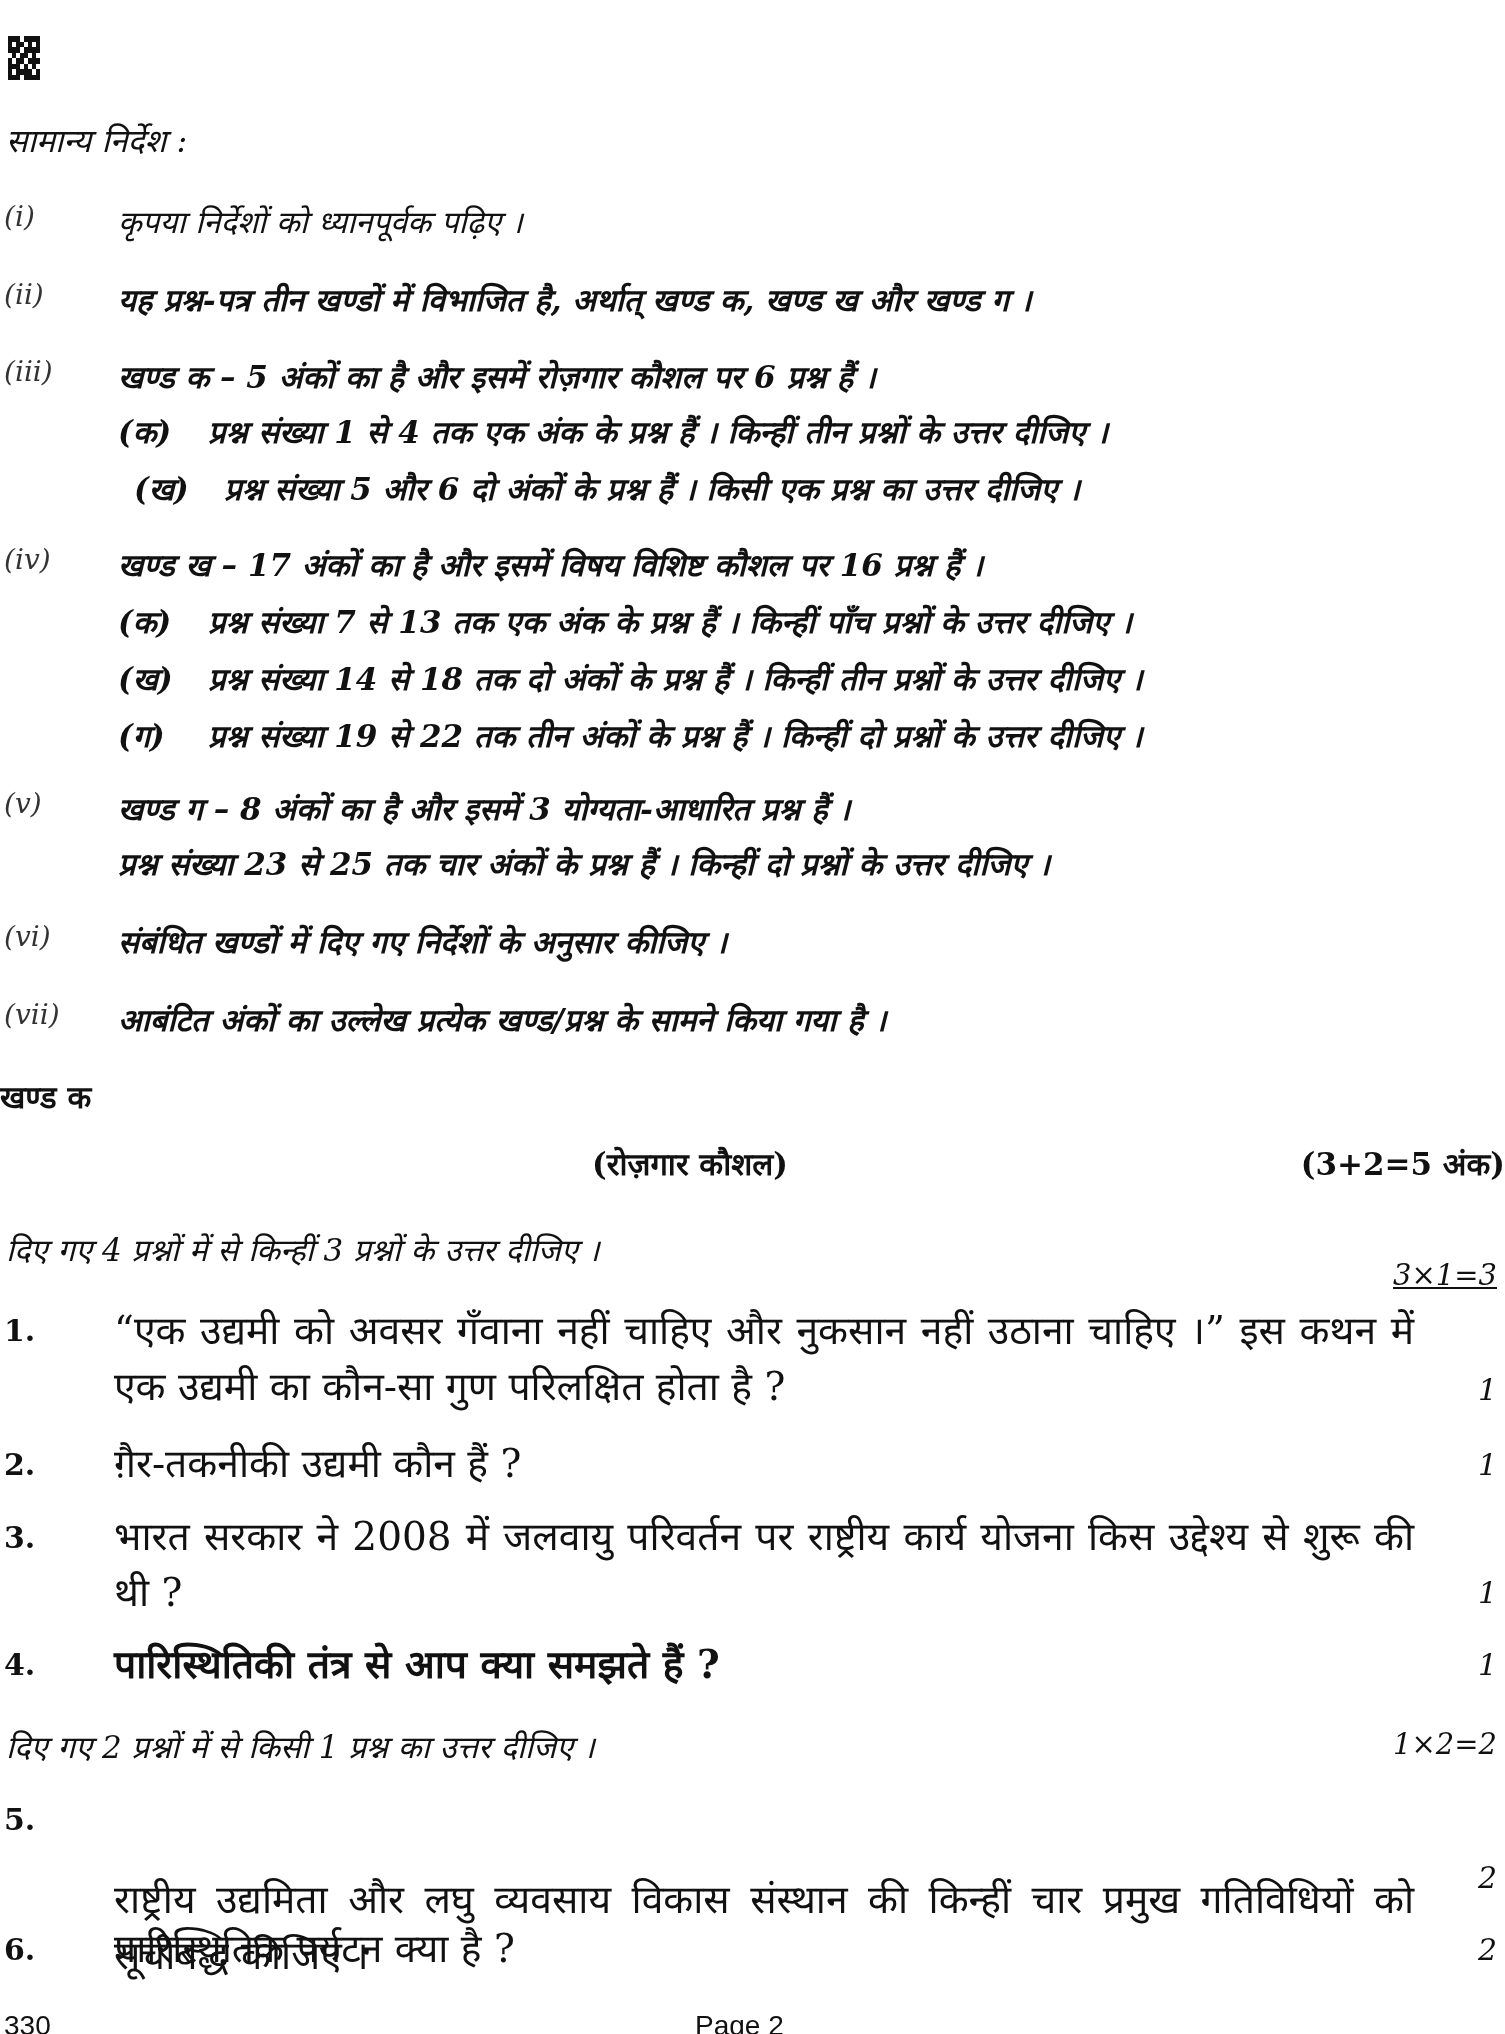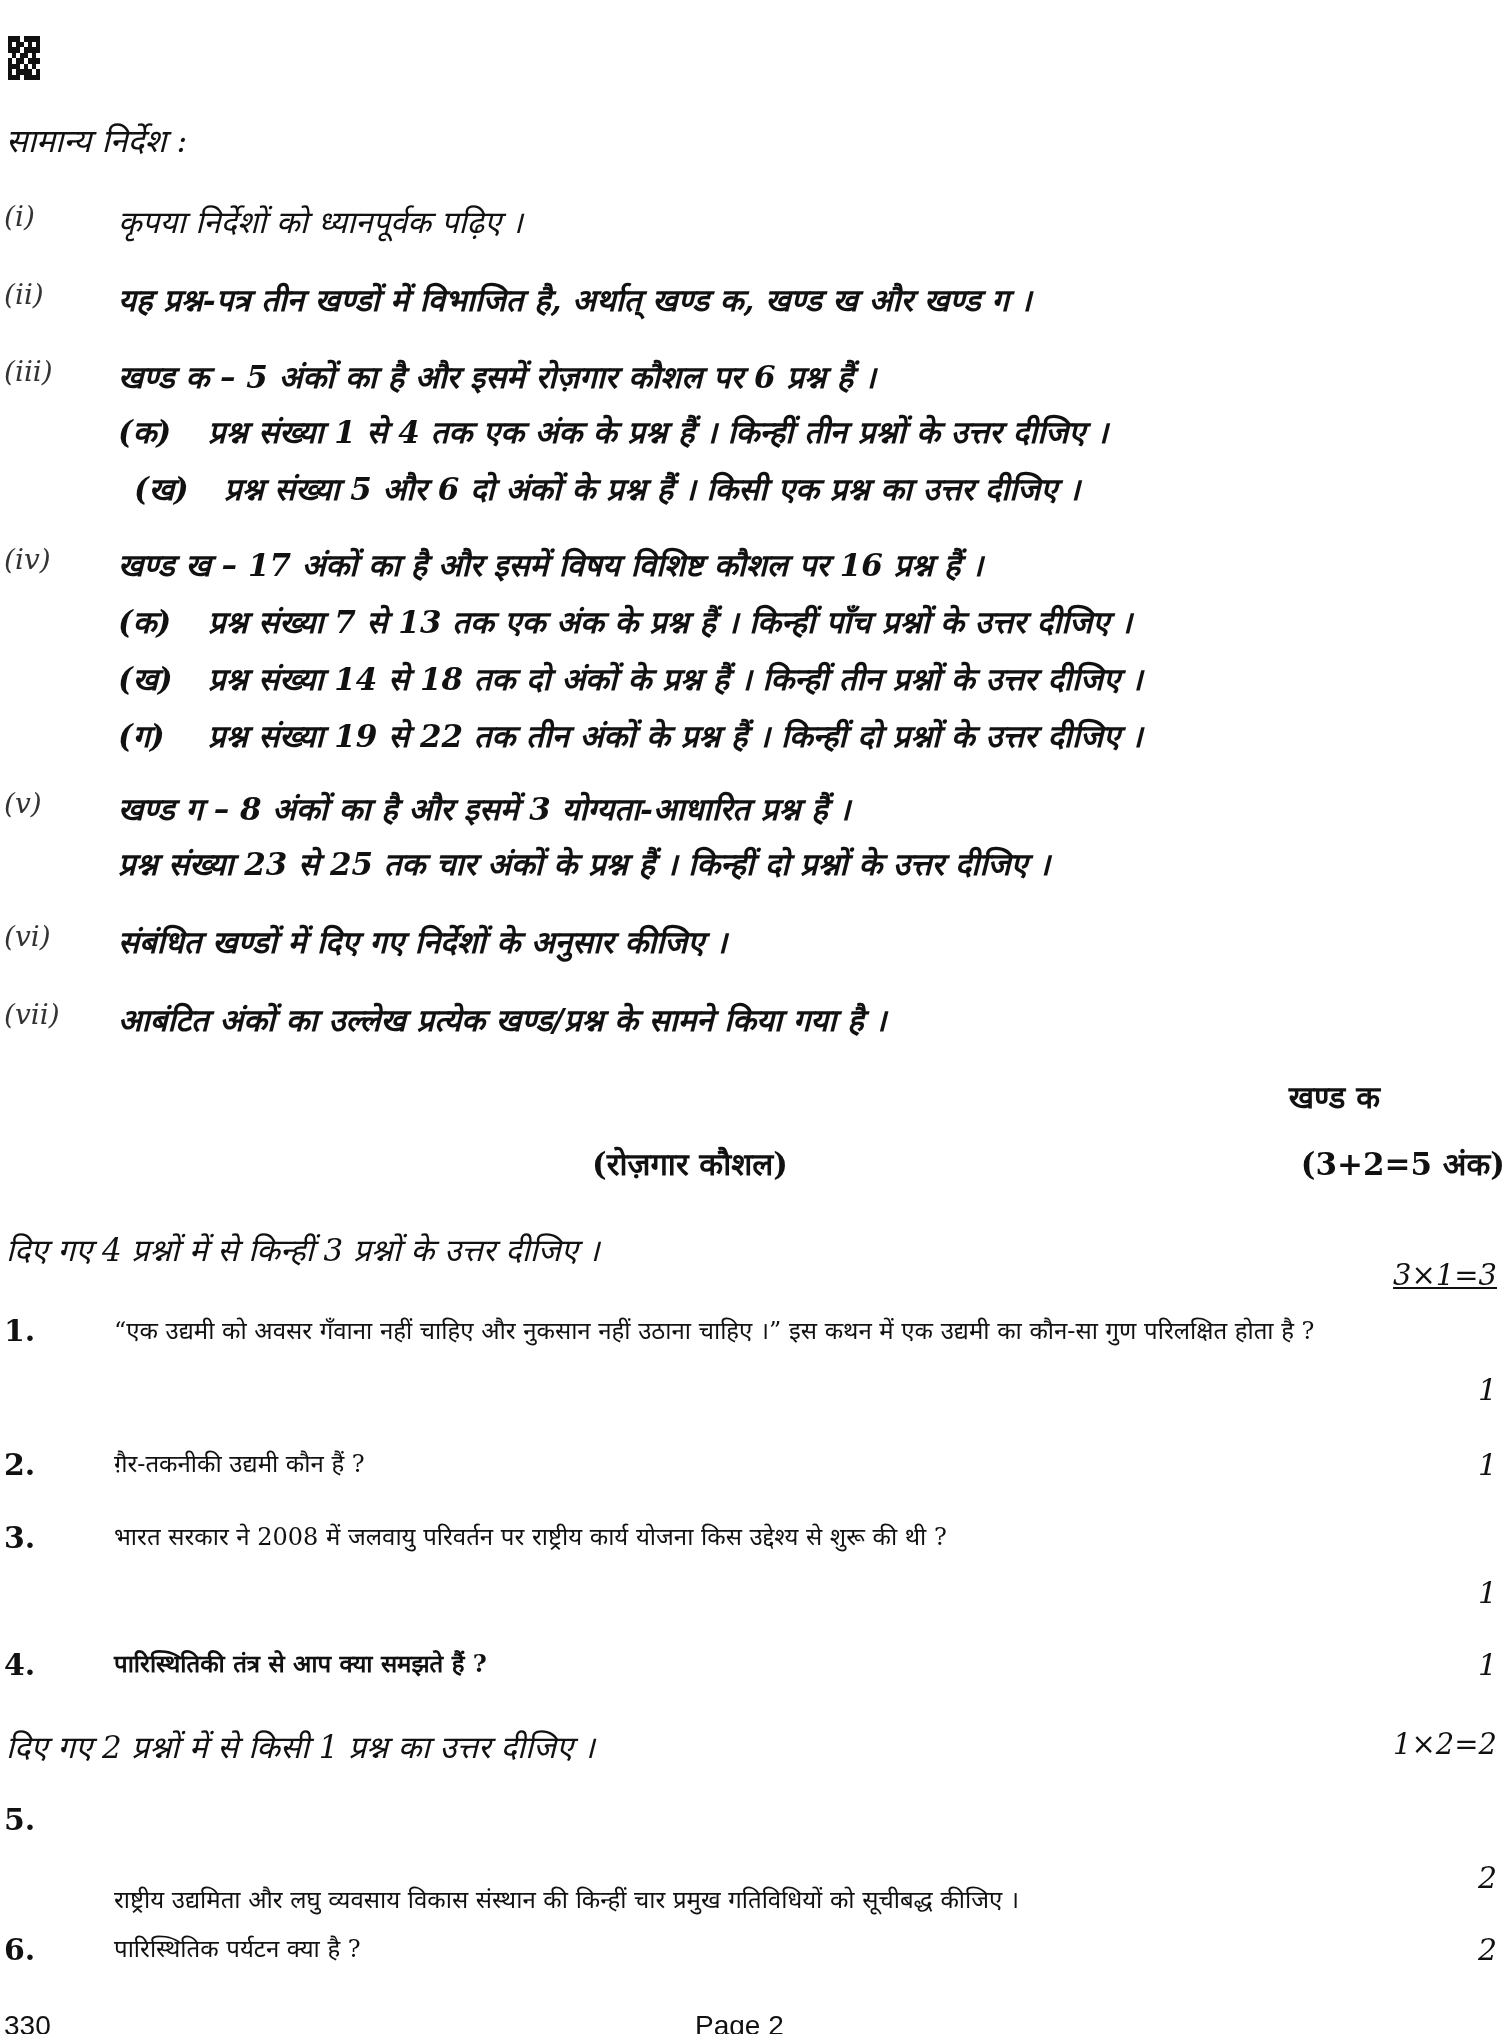--- a/index.html
+++ b/index.html
@@ -29,42 +29,42 @@
     .instr .num {
       position: absolute; left: 4px; font-style: italic; font-weight: normal;
       font-family: "DejaVu Serif", serif; color: #333; font-size: 28px;
     }
     .instr .line { position: absolute; left: 118px; white-space: nowrap; text-align: right; }
     .instr .sub { position: absolute; left: 118px; white-space: nowrap; }
     .instr .sub .tag { display: inline-block; width: 90px; }
     b, .b { font-weight: bold; }
 
     .section-title {
-      position: absolute; top: 1075px; left: 0; width: 1380px; text-align: right;
+      position: absolute; top: 1075px; left: 0; width: 1380px; text-align: left;
       font-size: 31px; font-weight: bold;
     }
     .section-subtitle {
       position: absolute; top: 1142px; left: 0; width: 1380px; text-align: center;
       font-size: 31px; font-weight: bold;
     }
     .section-marks {
       position: absolute; top: 1142px; right: 0; font-size: 31px; font-weight: bold;
     }
     .group-instr {
       position: absolute; left: 6px; font-size: 31px; font-style: italic; white-space: nowrap;
     }
     .group-marks {
       position: absolute; right: 8px; font-size: 29px; font-style: italic;
     }
     .q-num {
       position: absolute; left: 4px; font-size: 30px; font-weight: bold;
       font-family: "DejaVu Serif", serif;
     }
     .q-text {
-      position: absolute; left: 114px; width: 1300px; font-size: 24px;
+      position: absolute; left: 114px; width: 1300px; font-size: 39px;
       line-height: 56px; text-align: justify;
     }
     .q-marks {
       position: absolute; right: 8px; font-size: 30px; font-style: italic;
     }
     .footer-left { position: absolute; left: 4px; top: 2010px; font-size: 28px; font-family: "Liberation Sans", sans-serif; }
     .footer-center { position: absolute; left: 695px; top: 2010px; font-size: 28px; font-family: "Liberation Sans", sans-serif; }
   </style>
 </head>
 <body>

